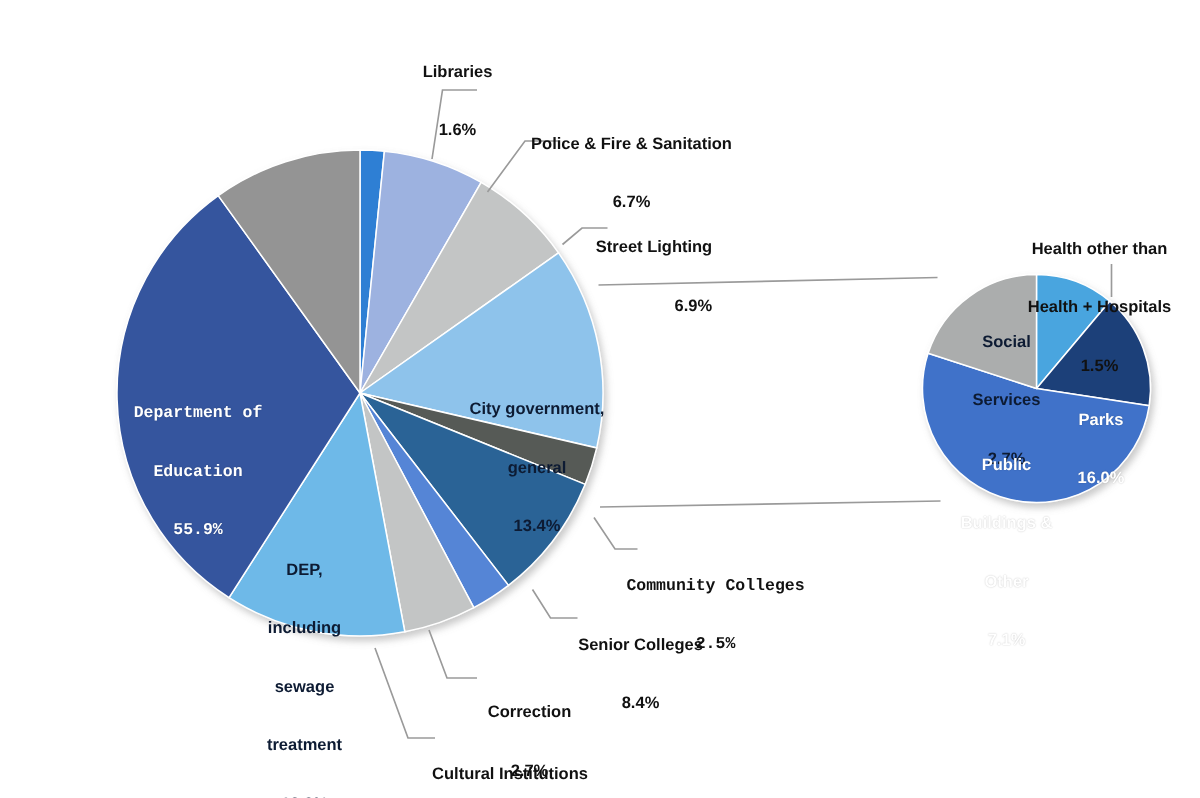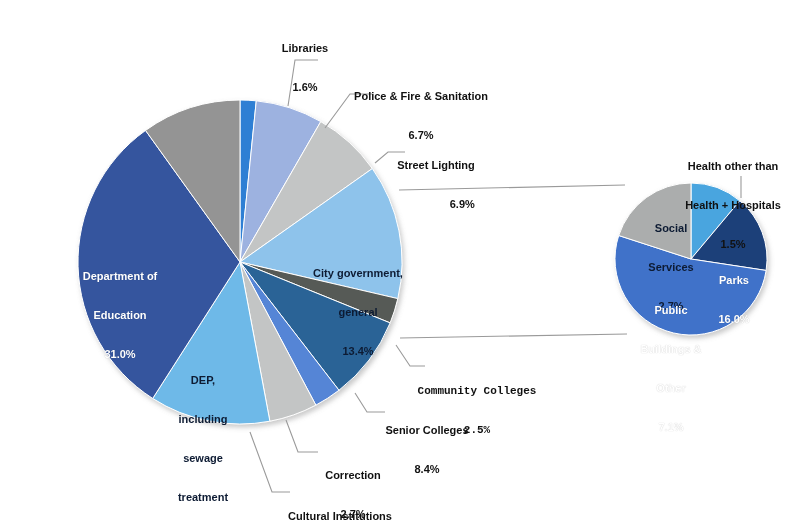--- a/index.html
+++ b/index.html
@@ -131,24 +131,24 @@
     <div>Correction</div>
     <div>2.7%</div>
   </div>
 
   <div class="lbl lbl-center" style="left:340px; top:484px;">
     <div>Cultural Institutions</div>
     
   </div>
 
 
-  <div class="lbl inner lbl-center" style="left:120px; top:244px;">
+  <div class="lbl inner lbl-center" style="left:132px; top:244px;font-family:Liberation Mono, monospace;">
     <div>Department of</div>
     <div>Education</div>
-    <div>31.0%</div>
+    <div>55.9%</div>
   </div>
 
   <div class="lbl inner-dark lbl-center" style="left:203px; top:348px;">
     <div>DEP,</div>
     <div>including</div>
     <div>sewage</div>
     <div>treatment</div>
     <div>12.0%</div>
   </div>
 

